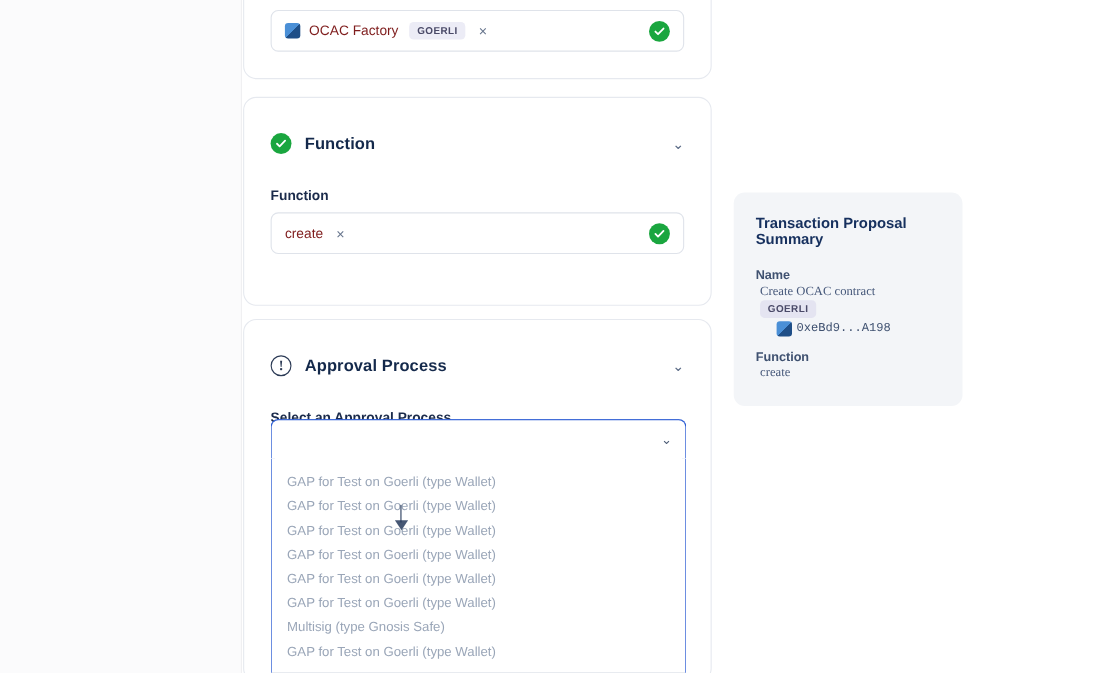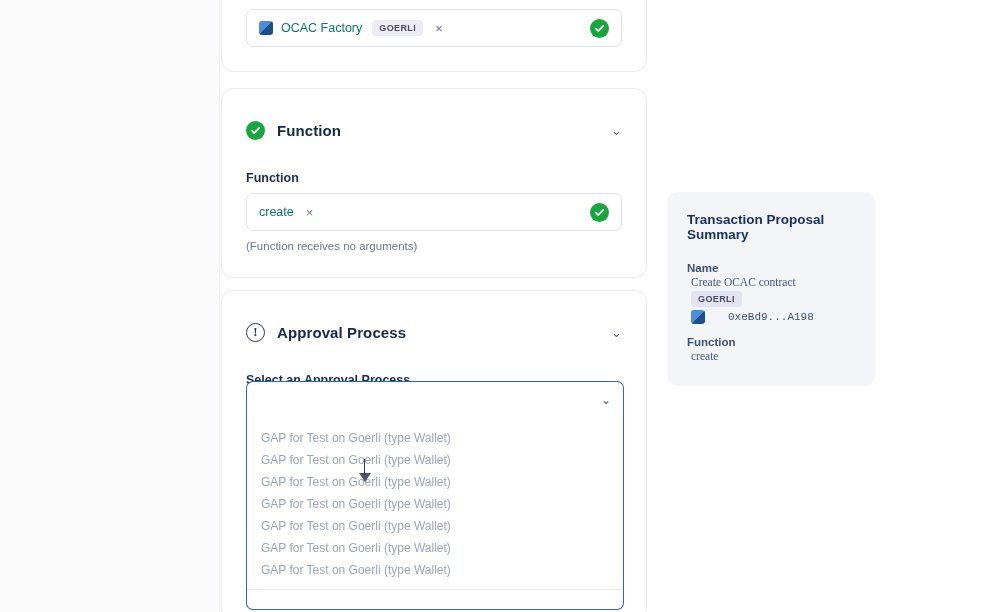--- a/index.html
+++ b/index.html
@@ -88,21 +88,21 @@
     display: flex;
     align-items: center;
     padding: 0 12px;
   }
 
   .token {
     display: inline-flex;
     align-items: flex-start;
     gap: 8px;
     font-size: 12.5px;
-    color: #0f766e;
+    color: #7f1d1d;
   }
   .token-swatch {
     width: 14px; height: 14px;
     border-radius: 3px;
     background: linear-gradient(135deg,#4a8fd6 0%, #4a8fd6 50%, #1e4e87 50%, #1e4e87 100%);
     display: inline-block;
   }
   .pill {
     display: inline-block;
     background: #ececf6;
@@ -198,21 +198,21 @@
     border-left: 6px solid transparent;
     border-right: 6px solid transparent;
     border-top: 9px solid #263a5c;
     opacity: .85;
   }
 
   
   .summary {
     position: absolute;
     left: 667px;
-    top: 192px;
+    top: 175px;
     width: 208px;
     background: #f3f5f8;
     border-radius: 10px;
     padding: 20px 0 24px 0;
   }
   .summary-title {
     font-size: 13.5px;
     font-weight: bold;
     color: #16305e;
     padding: 0 20px 12px 20px;
@@ -239,22 +239,22 @@
     letter-spacing: .4px;
     padding: 3px 7px;
     border-radius: 4px;
   }
   .sum-mono {
     font-family: "Liberation Mono", monospace;
     font-size: 11px;
     color: #3f5170;
     display: inline-flex;
     align-items: center;
-    gap: 23px;
-    margin-left: 24px;
+    gap: 4px;
+    margin-left: 39px;
     margin-top: 3px;
   }
 </style>
 </head>
 <body>
 
 <div class="page">
 
   <div class="left-gutter"></div>
 
@@ -287,21 +287,20 @@
     <div class="field-label" style="margin-top:20px;">Function</div>
     <div class="input-box">
       <span class="token">create</span>
       <span class="token-x">×</span>
       <span class="status-icon status-ok input-right-ok">
         <svg width="11" height="11" viewBox="0 0 12 12">
             <path d="M2 6.2 L4.6 8.8 L10 3.2" stroke="#ffffff" stroke-width="1.8" fill="none" stroke-linecap="round" stroke-linejoin="round"></path>
           </svg>
       </span>
     </div>
-    <div class="hint">(Function receives no arguments)</div>
   </div>
 
   <div class="card" id="card-approval">
     <div class="card-header">
       <span class="status-icon status-warn">!</span>
       <span class="card-title">Approval Process</span>
       <span class="chevron">⌄</span>
     </div>
     <div class="field-label" style="margin-top:20px;">Select an Approval Process</div>
 
@@ -311,20 +310,21 @@
         <span class="cursor"></span>
         <span class="cursor-caret"></span>
       </div>
       <div class="dd-menu">
         <div class="dd-item">GAP for Test on Goerli (type Wallet)</div>
         <div class="dd-item">GAP for Test on Goerli (type Wallet)</div>
         <div class="dd-item">GAP for Test on Goerli (type Wallet)</div>
         <div class="dd-item">GAP for Test on Goerli (type Wallet)</div>
         <div class="dd-item">GAP for Test on Goerli (type Wallet)</div>
         <div class="dd-item">GAP for Test on Goerli (type Wallet)</div>
+        <div class="dd-item">Multisig (type Gnosis Safe)</div>
         <div class="dd-item">GAP for Test on Goerli (type Wallet)</div>
         <div class="dd-footer">
           
           
         </div>
       </div>
     </div>
   </div>
 
   <div class="summary">

